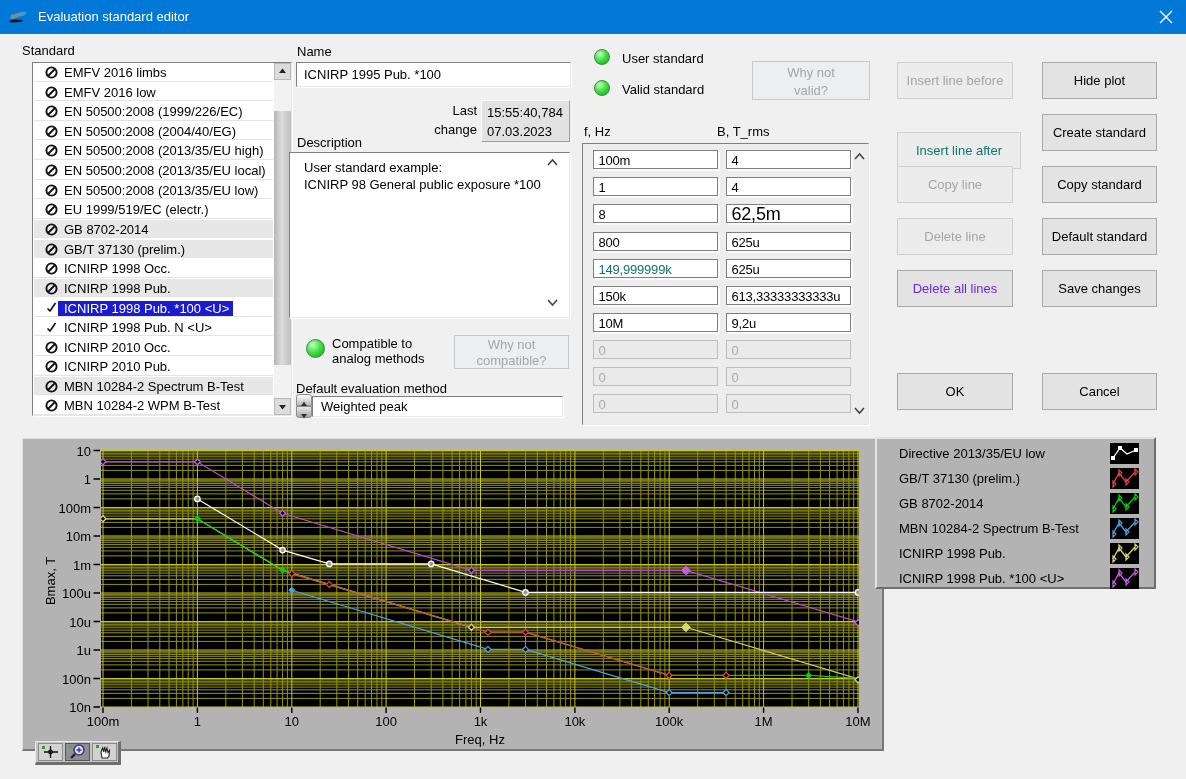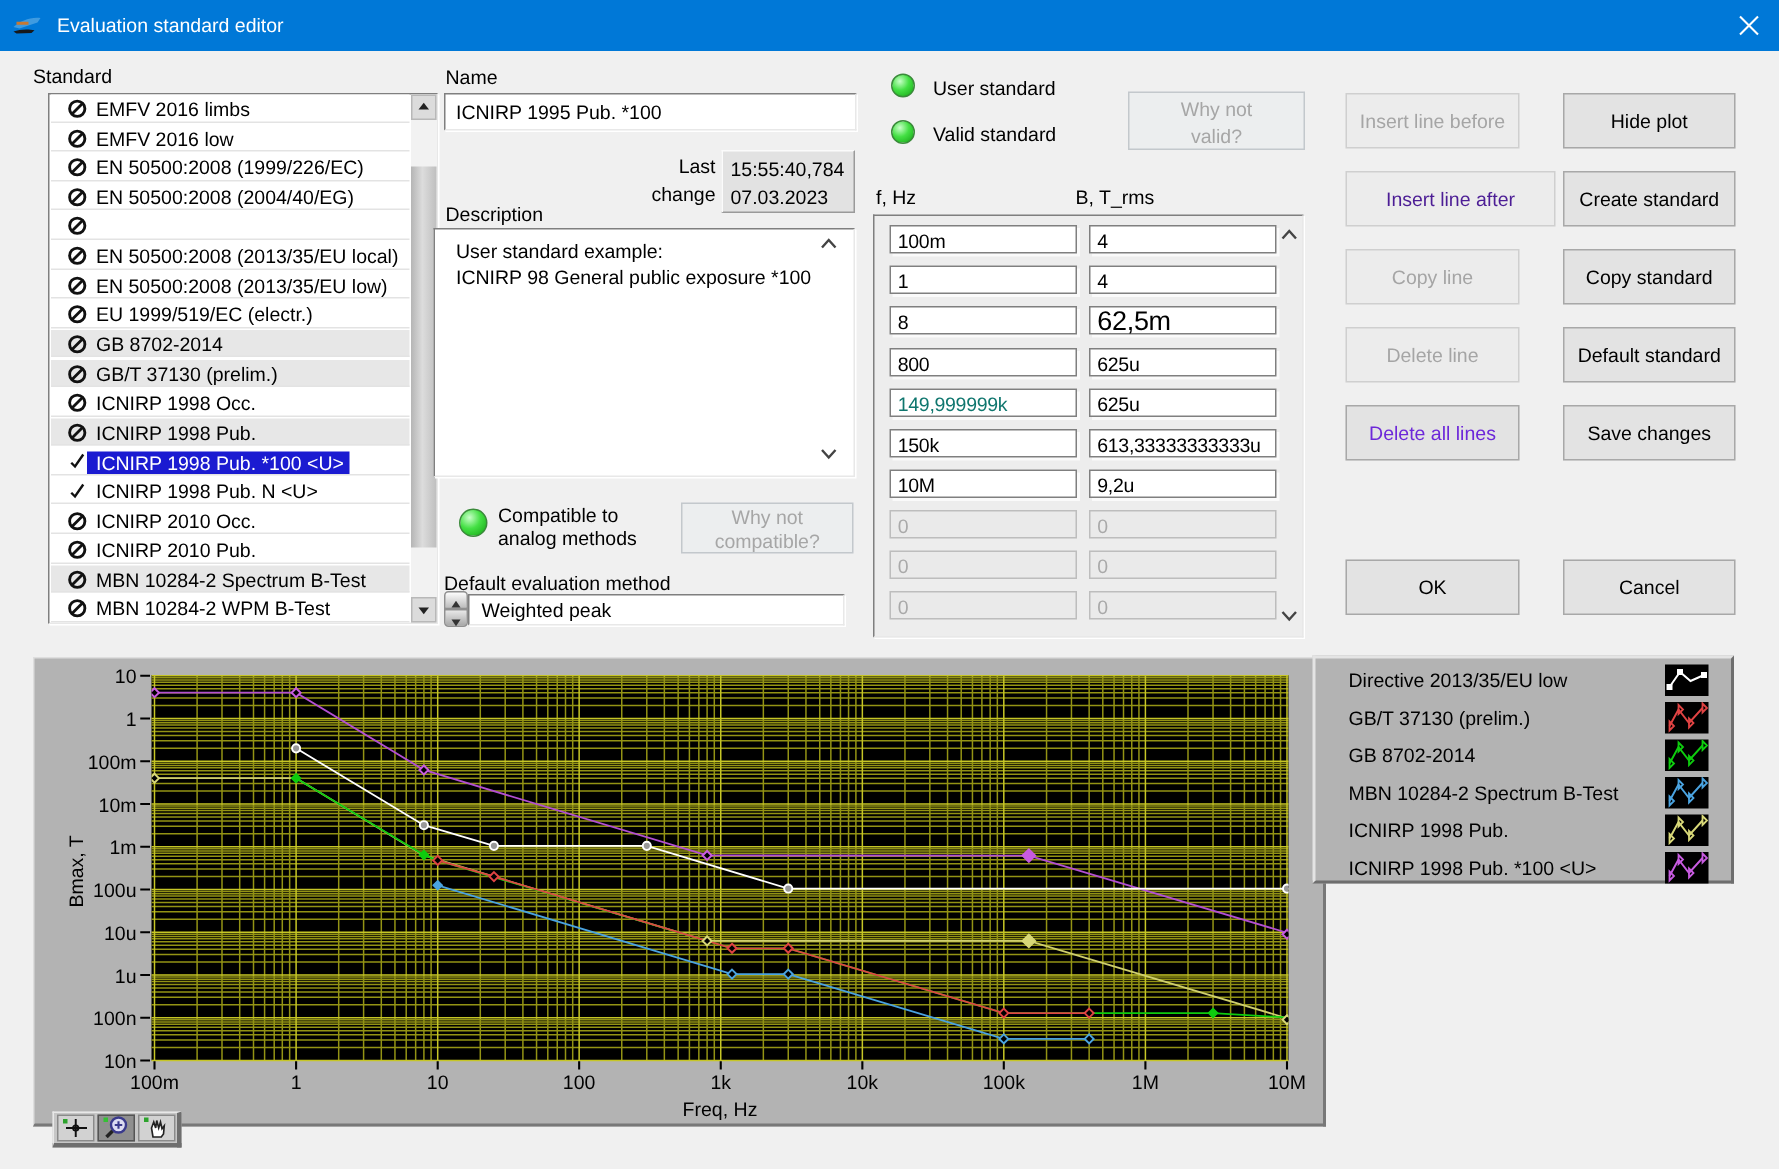--- a/index.html
+++ b/index.html
@@ -50,20 +50,21 @@
         <circle cx="6.5" cy="6.5" r="5.1" fill="none" stroke="#111" stroke-width="1.9"></circle>
         <line x1="3" y1="10" x2="10" y2="3" stroke="#111" stroke-width="1.9"></line>
       </svg>
       <span style="position:absolute;left:30px;top:0;line-height:19.6px">EN 50500:2008 (2004/40/EG)</span>
     </div>
     <div style="position:absolute;left:1px;top:78.4px;width:239px;height:18.6px;background:#fff;border-bottom:1px solid #e3e3e3;font-size:13px">
       <svg width="13" height="13" viewBox="0 0 13 13" style="position:absolute;left:11;top:3">
         <circle cx="6.5" cy="6.5" r="5.1" fill="none" stroke="#111" stroke-width="1.9"></circle>
         <line x1="3" y1="10" x2="10" y2="3" stroke="#111" stroke-width="1.9"></line>
       </svg>
+      <span style="position:absolute;left:30px;top:0;line-height:19.6px">EN 50500:2008 (2013/35/EU high)</span>
     </div>
     <div style="position:absolute;left:1px;top:98.1px;width:239px;height:18.6px;background:#fff;border-bottom:1px solid #e3e3e3;font-size:13px">
       <svg width="13" height="13" viewBox="0 0 13 13" style="position:absolute;left:11;top:3">
         <circle cx="6.5" cy="6.5" r="5.1" fill="none" stroke="#111" stroke-width="1.9"></circle>
         <line x1="3" y1="10" x2="10" y2="3" stroke="#111" stroke-width="1.9"></line>
       </svg>
       <span style="position:absolute;left:30px;top:0;line-height:19.6px">EN 50500:2008 (2013/35/EU local)</span>
     </div>
     <div style="position:absolute;left:1px;top:117.7px;width:239px;height:18.6px;background:#fff;border-bottom:1px solid #e3e3e3;font-size:13px">
       <svg width="13" height="13" viewBox="0 0 13 13" style="position:absolute;left:11;top:3">
@@ -225,21 +226,21 @@
   <svg class="abs" style="left:270px;top:8px" width="13" height="10">
       <path d="M2 7L6.5 2L11 7" stroke="#444" stroke-width="1.6" fill="none"></path>
     </svg>
   <svg class="abs" style="left:270px;top:261px" width="13" height="10">
       <path d="M2 3L6.5 8L11 3" stroke="#444" stroke-width="1.6" fill="none"></path>
     </svg>
 </div>
 
 <div class="btn" style="left:897px;top:62px;width:116px;background:#ececec;border:1px solid #cfcfcf;color:#a5a5a5">Insert line before</div>
 <div class="btn" style="left:1042px;top:62px;width:115px;background:#e3e3e3;border:1px solid #a8a8a8;color:#000">Hide plot</div>
-<div class="btn" style="left:897px;top:114px;width:140px;background:#ececec;border:1px solid #cfcfcf;color:#4c1d95">Insert line after</div>
+<div class="btn" style="left:897px;top:132px;width:124px;background:#ececec;border:1px solid #cfcfcf;color:#0f766e">Insert line after</div>
 <div class="btn" style="left:1042px;top:114px;width:115px;background:#e3e3e3;border:1px solid #a8a8a8;color:#000">Create standard</div>
 <div class="btn" style="left:897px;top:166px;width:116px;background:#ececec;border:1px solid #cfcfcf;color:#a5a5a5">Copy line</div>
 <div class="btn" style="left:1042px;top:166px;width:115px;background:#e3e3e3;border:1px solid #a8a8a8;color:#000">Copy standard</div>
 <div class="btn" style="left:897px;top:218px;width:116px;background:#ececec;border:1px solid #cfcfcf;color:#a5a5a5">Delete line</div>
 <div class="btn" style="left:1042px;top:218px;width:115px;background:#e3e3e3;border:1px solid #a8a8a8;color:#000">Default standard</div>
 <div class="btn" style="left:897px;top:270px;width:116px;background:#e3e3e3;border:1px solid #a8a8a8;color:#6d28d9">Delete all lines</div>
 <div class="btn" style="left:1042px;top:270px;width:115px;background:#e3e3e3;border:1px solid #a8a8a8;color:#000">Save changes</div>
 <div class="btn" style="left:897px;top:373px;width:116px;background:#e3e3e3;border:1px solid #a8a8a8;color:#000">OK</div>
 <div class="btn" style="left:1042px;top:373px;width:115px;background:#e3e3e3;border:1px solid #a8a8a8;color:#000">Cancel</div>
 

